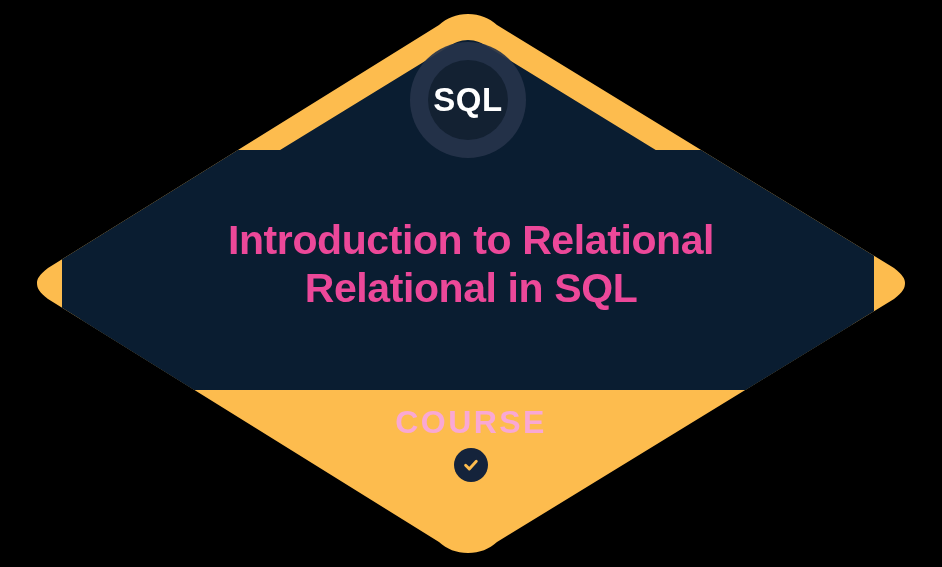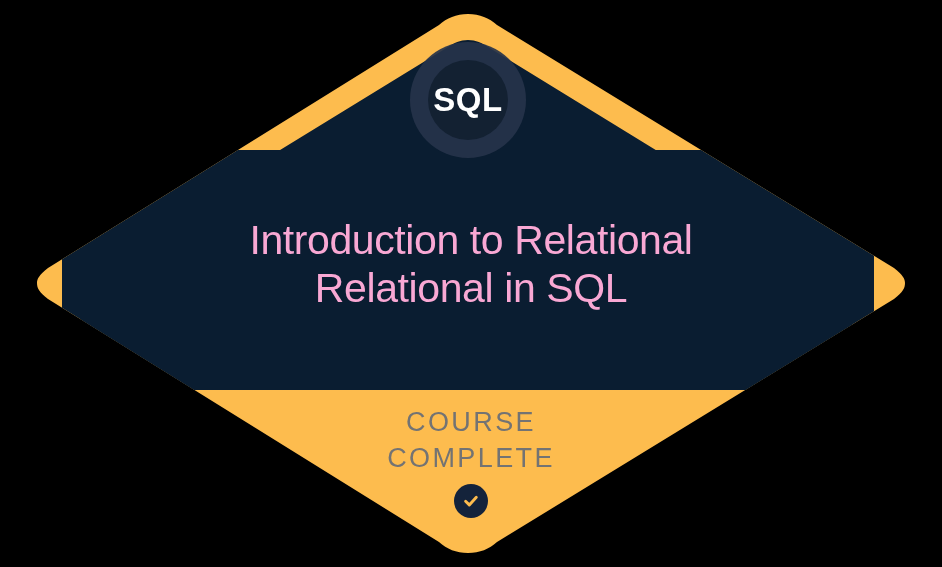--- a/index.html
+++ b/index.html
@@ -78,40 +78,40 @@
     letter-spacing: 0.5px;
     font-family: "Liberation Sans", sans-serif;
   }
   
   #course-title {
     position: absolute;
     left: 121px;
     top: 216px;
     width: 700px;
     text-align: center;
-    color: #f9a8d4;
+    color: #ec4899;
     font-size: 41px;
     line-height: 48px;
-    font-weight: normal;
+    font-weight: bold;
     letter-spacing: -0.4px;
     font-family: "Liberation Sans", sans-serif;
   }
   
   #status-block {
     position: absolute;
     left: 221px;
     top: 404px;
     width: 500px;
     text-align: center;
   }
   .status-line {
-    color: #737373;
-    font-size: 27px;
+    color: #f9a8d4;
+    font-size: 32px;
     line-height: 36px;
-    font-weight: normal;
+    font-weight: bold;
     letter-spacing: 2.4px;
     font-family: "Liberation Sans", sans-serif;
   }
   #check-wrap {
     margin-top: 8px;
     display: flex;
     justify-content: center;
   }
   #check-badge {
     width: 34px;
@@ -185,21 +185,20 @@
       <div id="sql-label">SQL</div>
     </div>
 
     <div id="course-title">
       <div>Introduction to Relational</div>
       <div>Relational in SQL</div>
     </div>
 
     <div id="status-block">
       <div class="status-line">COURSE</div>
-      <div class="status-line">COMPLETE</div>
       <div id="check-wrap">
         <div id="check-badge">
           <svg width="20" height="20" viewBox="0 0 20 20" aria-hidden="true">
             <path d="M 4.6 10.2 L 8.3 13.9 L 15.3 6.3" fill="none" stroke="#fdbc4e" stroke-width="2.9" stroke-linecap="round" stroke-linejoin="round"></path>
           </svg>
         </div>
       </div>
     </div>
   </div>
 

